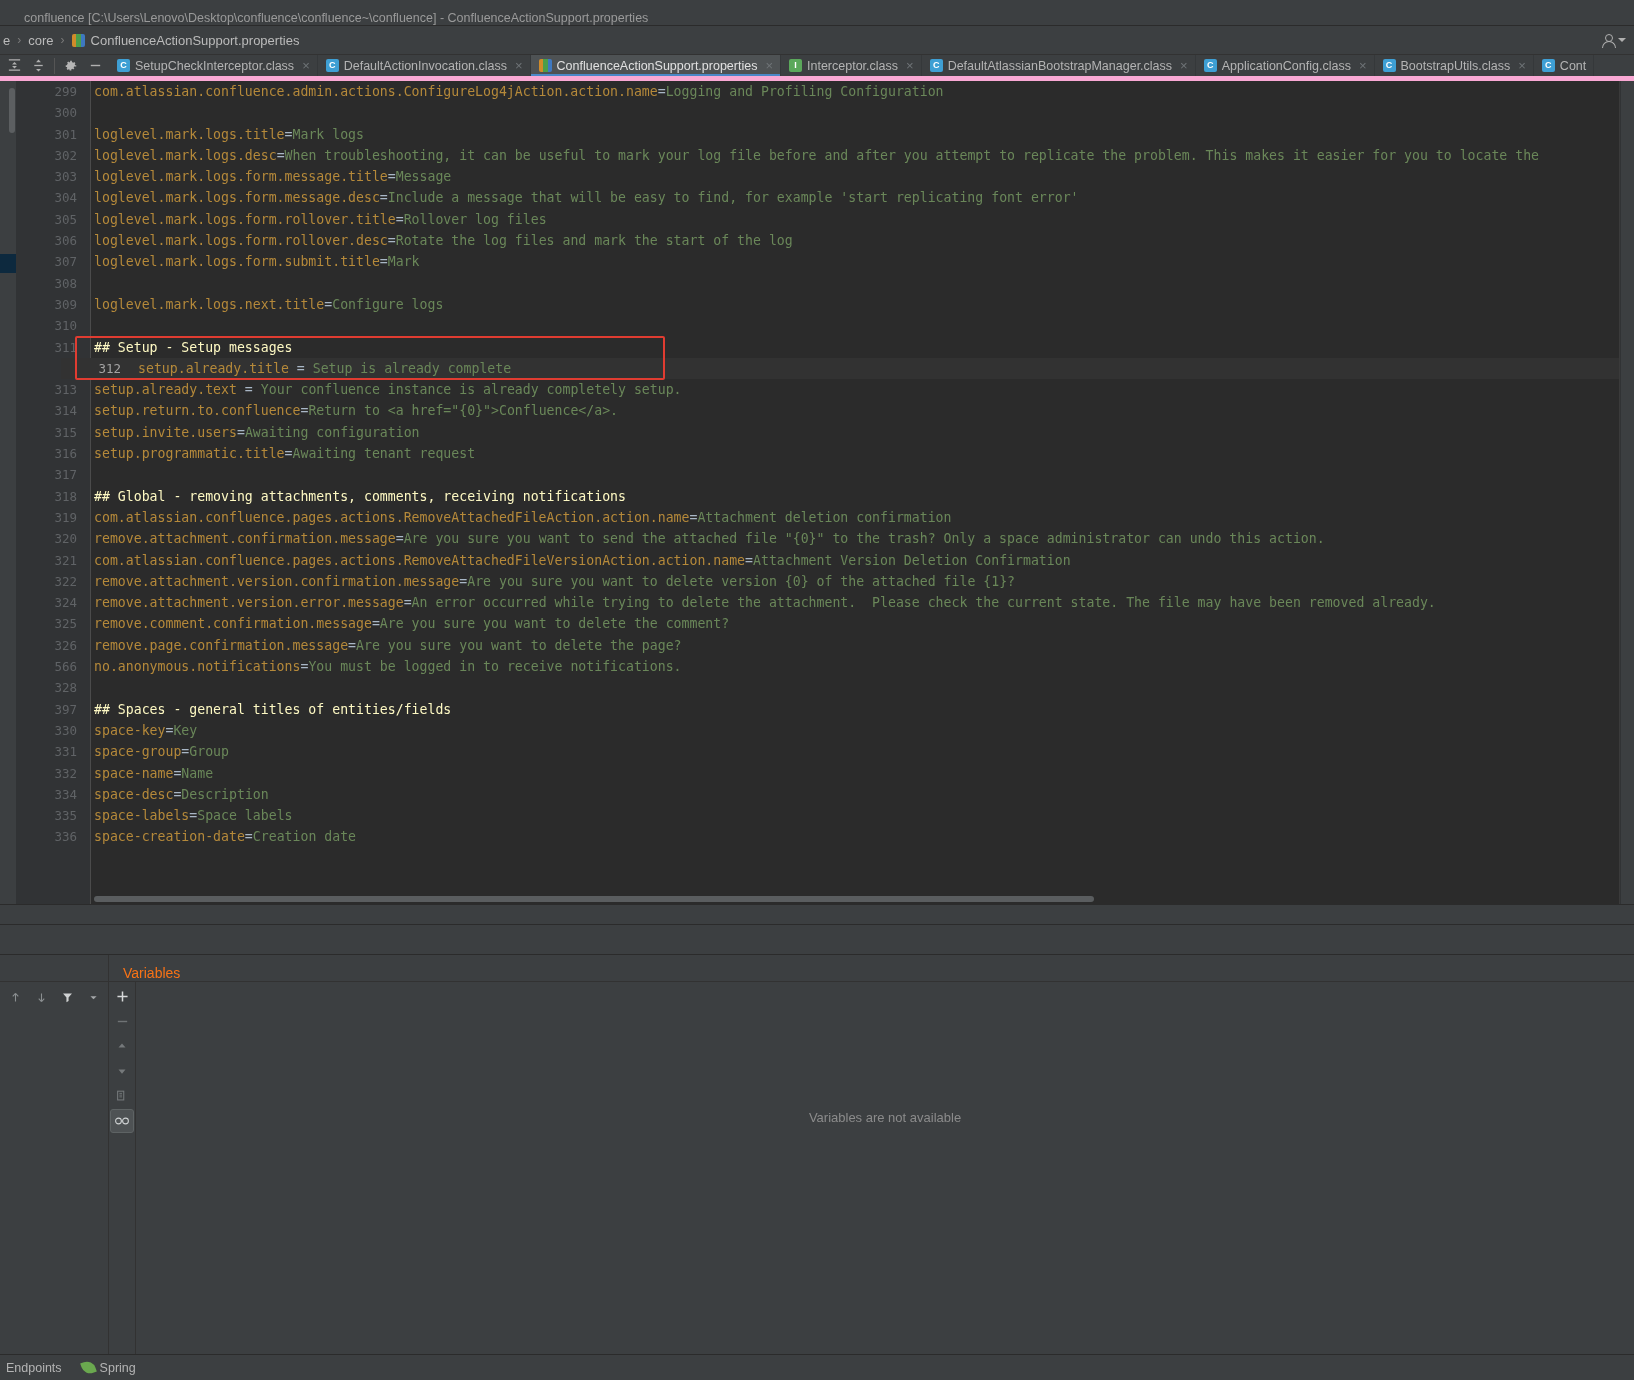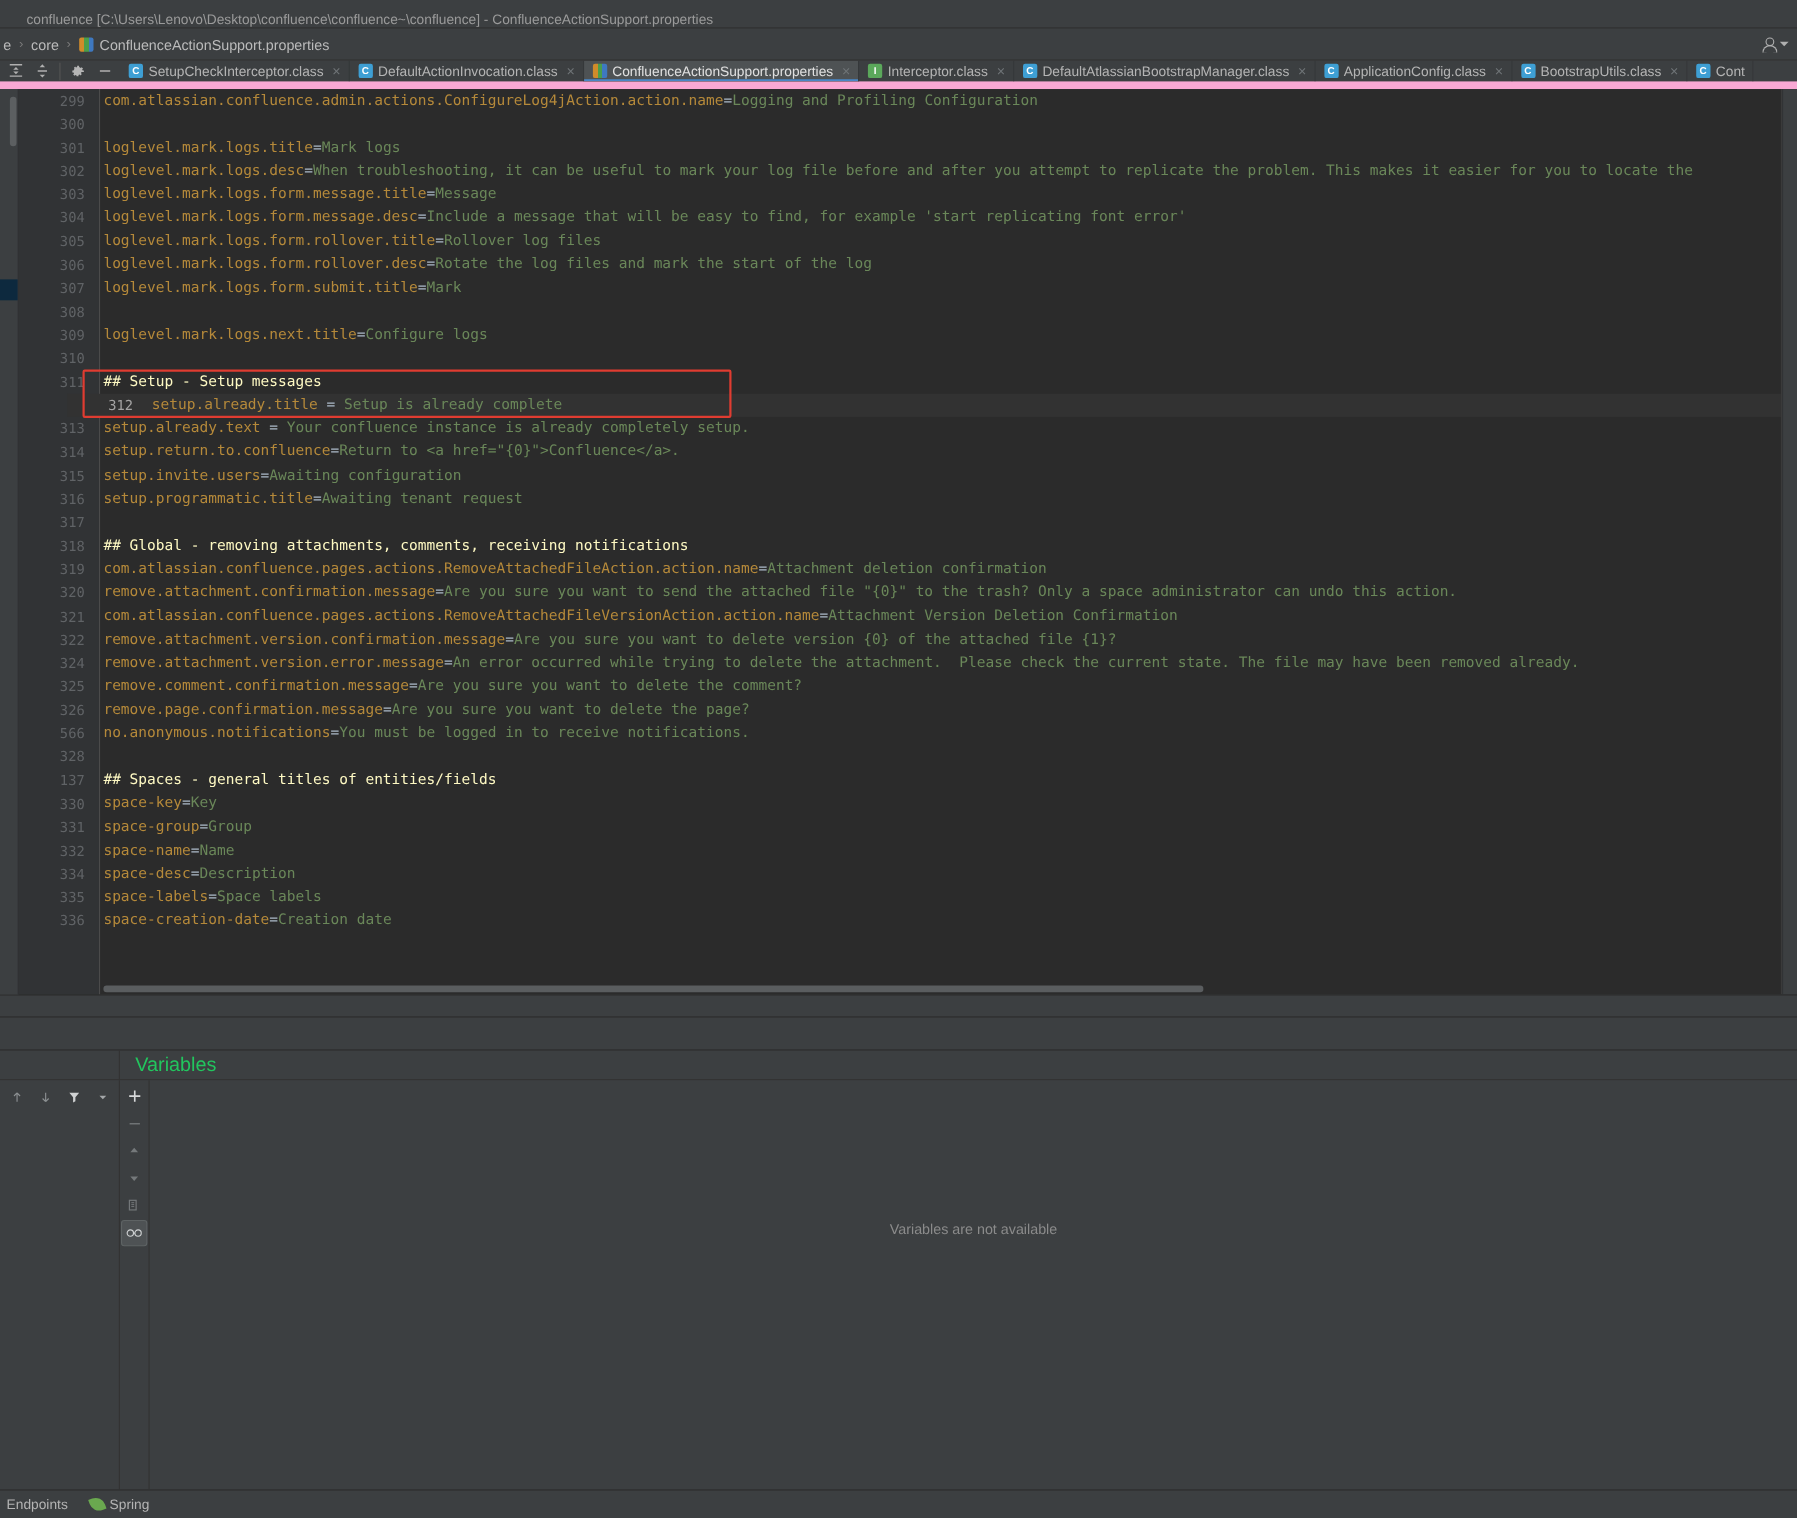--- a/index.html
+++ b/index.html
@@ -38,21 +38,21 @@
   .person-ico { width: 16px; height: 16px; display: inline-block; position: relative; }
   .person-ico::before { content: ""; position: absolute; left: 5px; top: 2px; width: 6px; height: 6px; border-radius: 50%; border: 1.4px solid #b0b0b0; }
   .person-ico::after { content: ""; position: absolute; left: 2px; top: 9px; width: 12px; height: 6px; border: 1.4px solid #b0b0b0; border-bottom: none; border-radius: 7px 7px 0 0; }
   .tiny-caret { width: 0; height: 0; border-left: 4px solid transparent; border-right: 4px solid transparent; border-top: 4px solid #b0b0b0; }
 
   
   .tabstrip {
     height: 26px; flex: 0 0 26px;
     background: #3c3f41;
     display: flex; align-items: stretch;
-    border-bottom: 7px solid #f9a8d4;
+    border-bottom: 5px solid #f9a8d4;
     overflow: hidden;
   }
   .tb-tools { display: flex; align-items: center; gap: 0; padding: 0 2px; flex: 0 0 auto; }
   .tb-btn { width: 24px; height: 24px; display: flex; align-items: center; justify-content: center; }
   .tb-div { width: 1px; height: 16px; background: #555; margin: 0 4px; align-self: center; }
   .tab {
     display: flex; align-items: center; gap: 5px;
     padding: 0 7px 0 8px; font-size: 12.5px; color: #b4b4b4;
     white-space: nowrap; flex: 0 0 auto;
     border-right: 1px solid #35383a;
@@ -109,21 +109,21 @@
   }
 
   
   .midgap { flex: 0 0 20px; background: #3c3f41; border-top: 1px solid #2b2b2b; }
   .debug-header-strip { flex: 0 0 30px; background: #3c3f41; border-top: 1px solid #2b2b2b; }
 
   
   .debug-area { flex: 0 0 400px; display: flex; background: #3c3f41; border-top: 1px solid #2b2b2b; flex-direction: column; }
   .dbg-title-row { height: 27px; display: flex; align-items: stretch; border-bottom: 1px solid #323232; }
   .dbg-left-head { flex: 0 0 109px; border-right: 1px solid #323232; }
-  .dbg-tabname { display: flex; align-items: center; padding: 0 14px; font-size: 18px; color: #22c55e; }
+  .dbg-tabname { display: flex; align-items: flex-end; padding: 0 14px; font-size: 14px; color: #f97316; }
   .dbg-body { flex: 1 1 auto; display: flex; min-height: 0; }
   .dbg-toolbar-left {
     flex: 0 0 109px; border-right: 1px solid #323232;
     display: flex; align-items: flex-start; justify-content: center; padding-top: 3px; gap: 2px;
   }
   .ic-btn { width: 24px; height: 24px; display: flex; align-items: center; justify-content: center; }
   .ic-btn.sel { background: #4e5254; border: 1px solid #5e6364; border-radius: 3px; }
   .dbg-toolbar-col {
     flex: 0 0 27px; display: flex; flex-direction: column; align-items: center; padding-top: 2px; gap: 1px;
     border-right: 1px solid #323232;
@@ -273,21 +273,21 @@
           <div class="line"><span class="ln">318</span><span class="cm">## Global - removing attachments, comments, receiving notifications</span></div>
           <div class="line"><span class="ln">319</span><span class="k">com.atlassian.confluence.pages.actions.RemoveAttachedFileAction.action.name</span><span class="eq">=</span><span class="v">Attachment deletion confirmation</span></div>
           <div class="line"><span class="ln">320</span><span class="k">remove.attachment.confirmation.message</span><span class="eq">=</span><span class="v">Are you sure you want to send the attached file "{0}" to the trash? Only a space administrator can undo this action.</span></div>
           <div class="line"><span class="ln">321</span><span class="k">com.atlassian.confluence.pages.actions.RemoveAttachedFileVersionAction.action.name</span><span class="eq">=</span><span class="v">Attachment Version Deletion Confirmation</span></div>
           <div class="line"><span class="ln">322</span><span class="k">remove.attachment.version.confirmation.message</span><span class="eq">=</span><span class="v">Are you sure you want to delete version {0} of the attached file {1}?</span></div>
           <div class="line"><span class="ln">324</span><span class="k">remove.attachment.version.error.message</span><span class="eq">=</span><span class="v">An error occurred while trying to delete the attachment.  Please check the current state. The file may have been removed already.</span></div>
           <div class="line"><span class="ln">325</span><span class="k">remove.comment.confirmation.message</span><span class="eq">=</span><span class="v">Are you sure you want to delete the comment?</span></div>
           <div class="line"><span class="ln">326</span><span class="k">remove.page.confirmation.message</span><span class="eq">=</span><span class="v">Are you sure you want to delete the page?</span></div>
           <div class="line"><span class="ln">566</span><span class="k">no.anonymous.notifications</span><span class="eq">=</span><span class="v">You must be logged in to receive notifications.</span></div>
           <div class="line"><span class="ln">328</span></div>
-          <div class="line"><span class="ln">137</span><span class="cm">## Spaces - general titles of entities/fields</span></div>
+          <div class="line"><span class="ln">397</span><span class="cm">## Spaces - general titles of entities/fields</span></div>
           <div class="line"><span class="ln">330</span><span class="k">space-key</span><span class="eq">=</span><span class="v">Key</span></div>
           <div class="line"><span class="ln">331</span><span class="k">space-group</span><span class="eq">=</span><span class="v">Group</span></div>
           <div class="line"><span class="ln">332</span><span class="k">space-name</span><span class="eq">=</span><span class="v">Name</span></div>
           <div class="line"><span class="ln">334</span><span class="k">space-desc</span><span class="eq">=</span><span class="v">Description</span></div>
           <div class="line"><span class="ln">335</span><span class="k">space-labels</span><span class="eq">=</span><span class="v">Space labels</span></div>
           <div class="line"><span class="ln">336</span><span class="k">space-creation-date</span><span class="eq">=</span><span class="v">Creation date</span></div>
         </div>
       <div class="fold-col"></div>
       <div class="rmark"></div>
       <div class="hscroll"></div>

